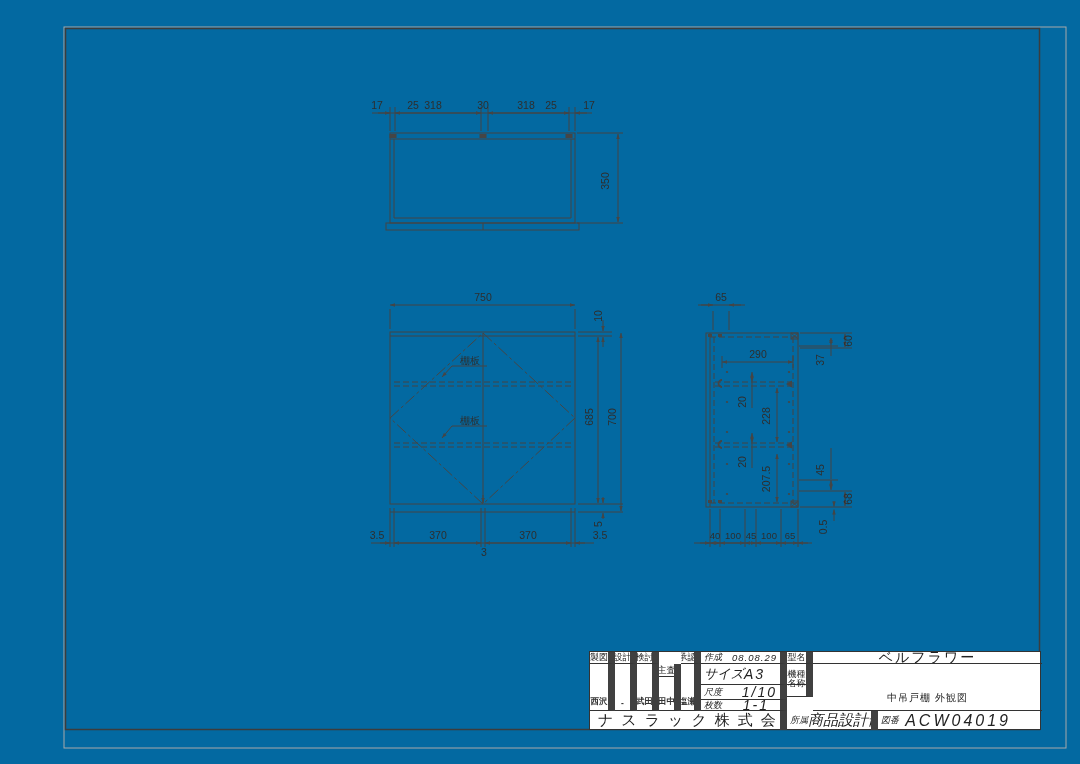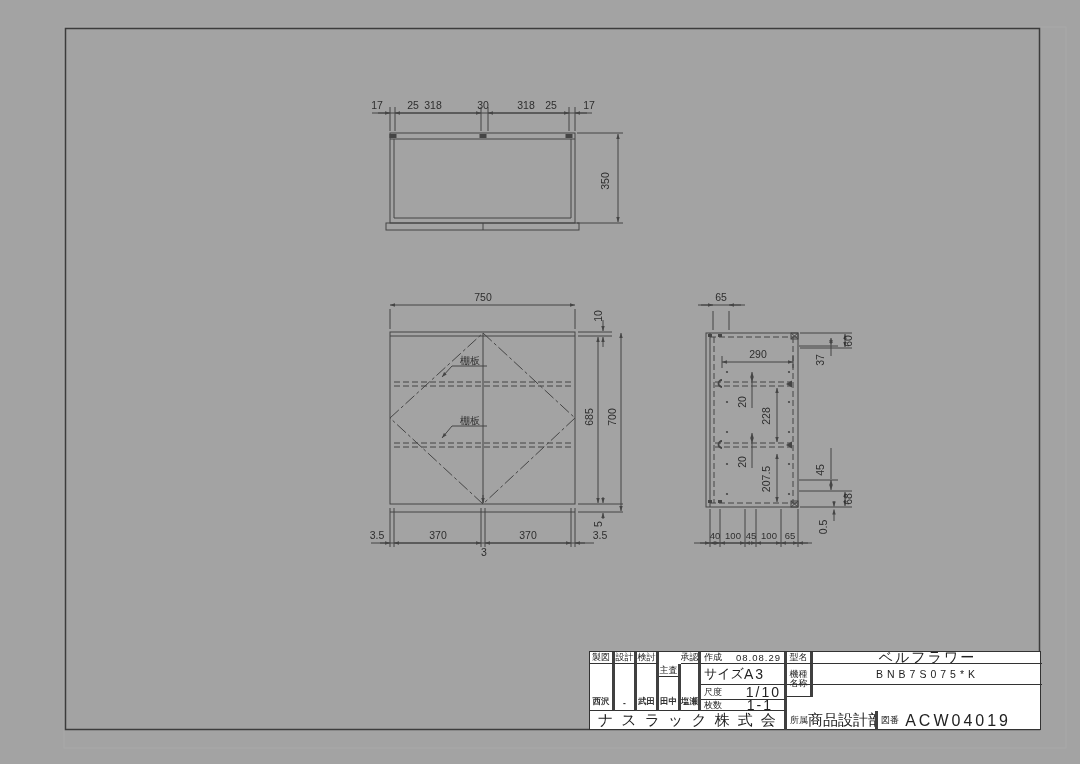--- a/index.html
+++ b/index.html
@@ -1,28 +1,28 @@
 <!DOCTYPE html>
 <html><head>
 <meta charset="utf-8">
 <style>
   html,body{margin:0;padding:0;background:#fff;}
-  #canvas{position:relative;width:1080px;height:764px;background:#a3a3a3;overflow:hidden;
+  #canvas{position:relative;width:1080px;height:764px;background:#0369a1;overflow:hidden;
           font-family:"Liberation Sans",sans-serif;}
   svg text{fill:#2e2e2e;stroke:none;font-family:"Liberation Sans",sans-serif;}
   .dash{stroke-dasharray:6 3;}
   .dashdot{stroke-dasharray:12 3 3 3;}
   
   #tb{position:absolute;left:589px;top:651px;width:452px;height:79px;border:1.5px solid #333;
       box-sizing:border-box;background:#fff;color:#222;}
-  .cell{position:absolute;box-sizing:border-box;border-right:3px solid #404040;border-bottom:1px solid #333;
+  .cell{position:absolute;box-sizing:border-box;border-right:7px solid #404040;border-bottom:1px solid #333;
         display:flex;align-items:center;justify-content:center;font-size:9px;overflow:hidden;white-space:nowrap;}
   .nob{border-bottom:none;}
   .nor{border-right:none;}
-  .lv{justify-content:space-between;padding:0 3px;}
+  .lv{justify-content:space-between;padding:0 3px;font-style:italic;}
   .stamp{align-items:flex-end;padding-bottom:2px;font-size:8.5px;color:#333;font-weight:bold;}
   .val{font-size:14px;letter-spacing:2px;}
   .mono{letter-spacing:4px;font-size:10.5px;}
   .company{font-size:15px;letter-spacing:8px;padding-left:8px;justify-content:flex-start;}
 </style>
 </head>
 <body>
 
 <div id="canvas">
 
@@ -292,21 +292,21 @@
   <div class="cell lv" style="left:111px;top:48px;width:86px;height:11px">
     <span>枚数</span>
     <span class="val" style="margin-right:8px">1-1</span>
   </div>
 
   <div class="cell" style="left:197px;top:0;width:26px;height:12px">型名</div>
   <div class="cell" style="left:197px;top:12px;width:26px;height:21px">機種</div>
   <div class="cell" style="left:197px;top:19px;width:26px;height:26px">名称</div>
 
   <div class="cell nor val" style="left:223px;top:0;width:229px;height:12px">ベルフラワー</div>
-  <div class="cell nor mono" style="left:223px;top:12px;width:229px;height:21px">BNB7S075*K</div>
+  <div class="cell nor" style="left:223px;top:33px;width:229px;height:26px;font-size:10px;letter-spacing:1px">中吊戸棚 外観図</div>
 
   <div class="cell nob company" style="left:0;top:59px;width:197px;height:19px">ナスラック株式会社</div>
   <div class="cell nob lv" style="left:197px;top:59px;width:91px;height:19px">
     <span>所属</span>
     <span style="font-size:15px">商品設計部</span>
   </div>
   <div class="cell nob nor lv" style="left:288px;top:59px;width:164px;height:19px">
     <span>図番</span>
     <span style="font-size:16px;letter-spacing:3px;margin-right:28px">ACW04019</span>
   </div>

